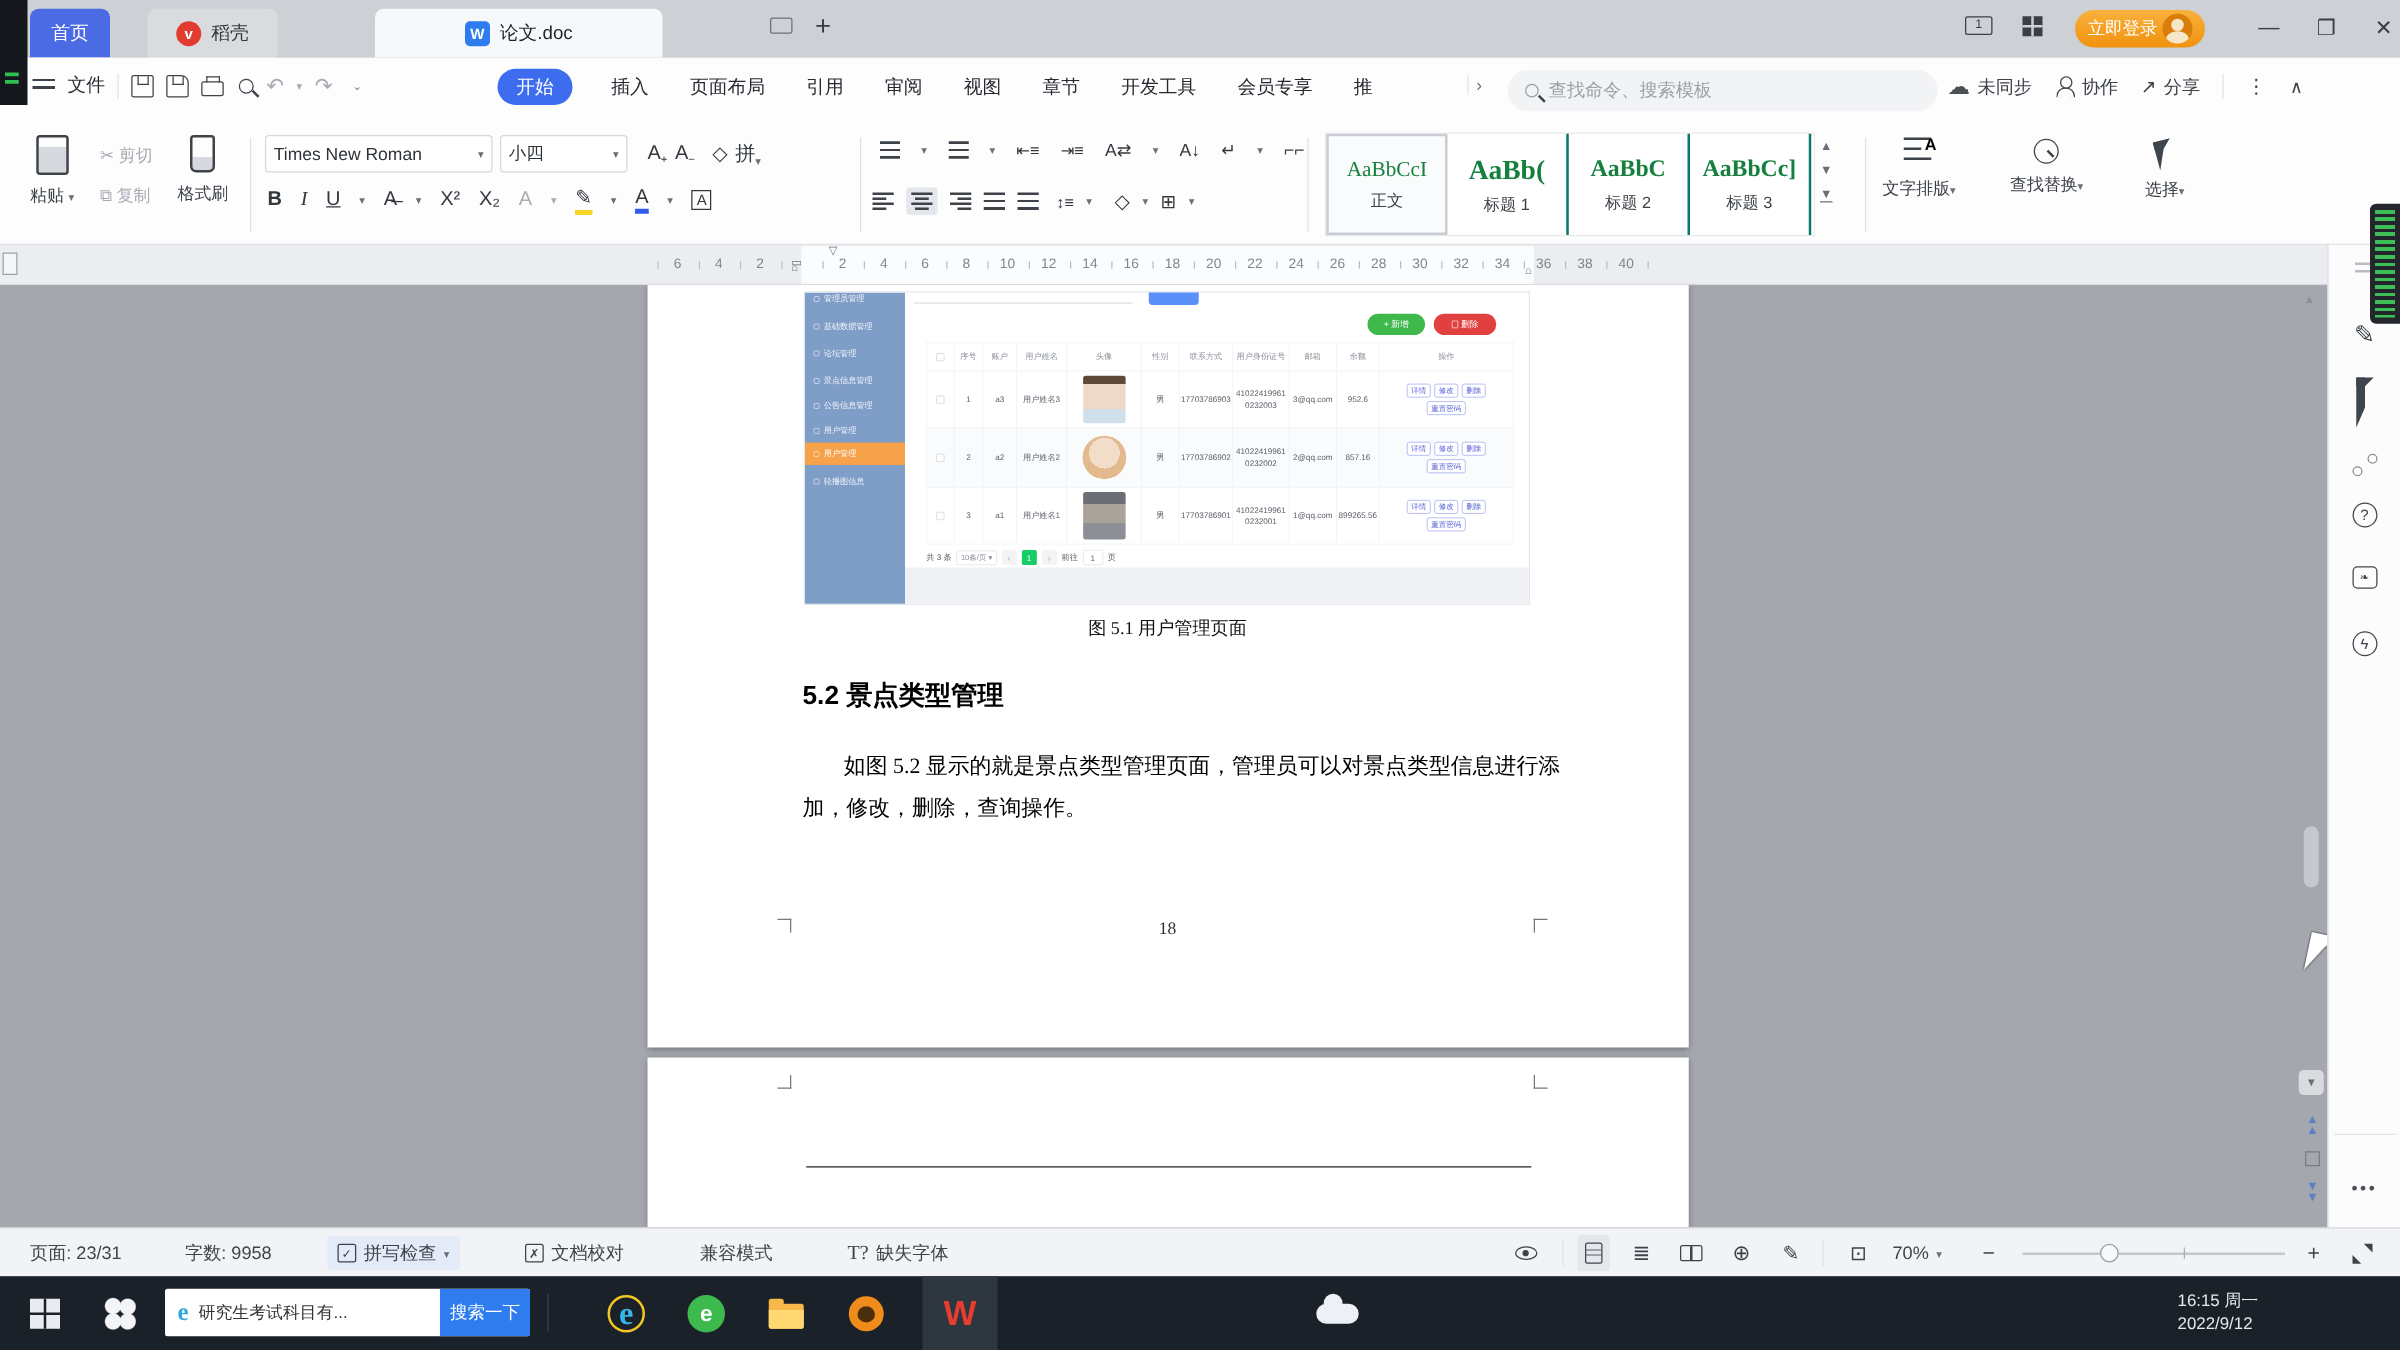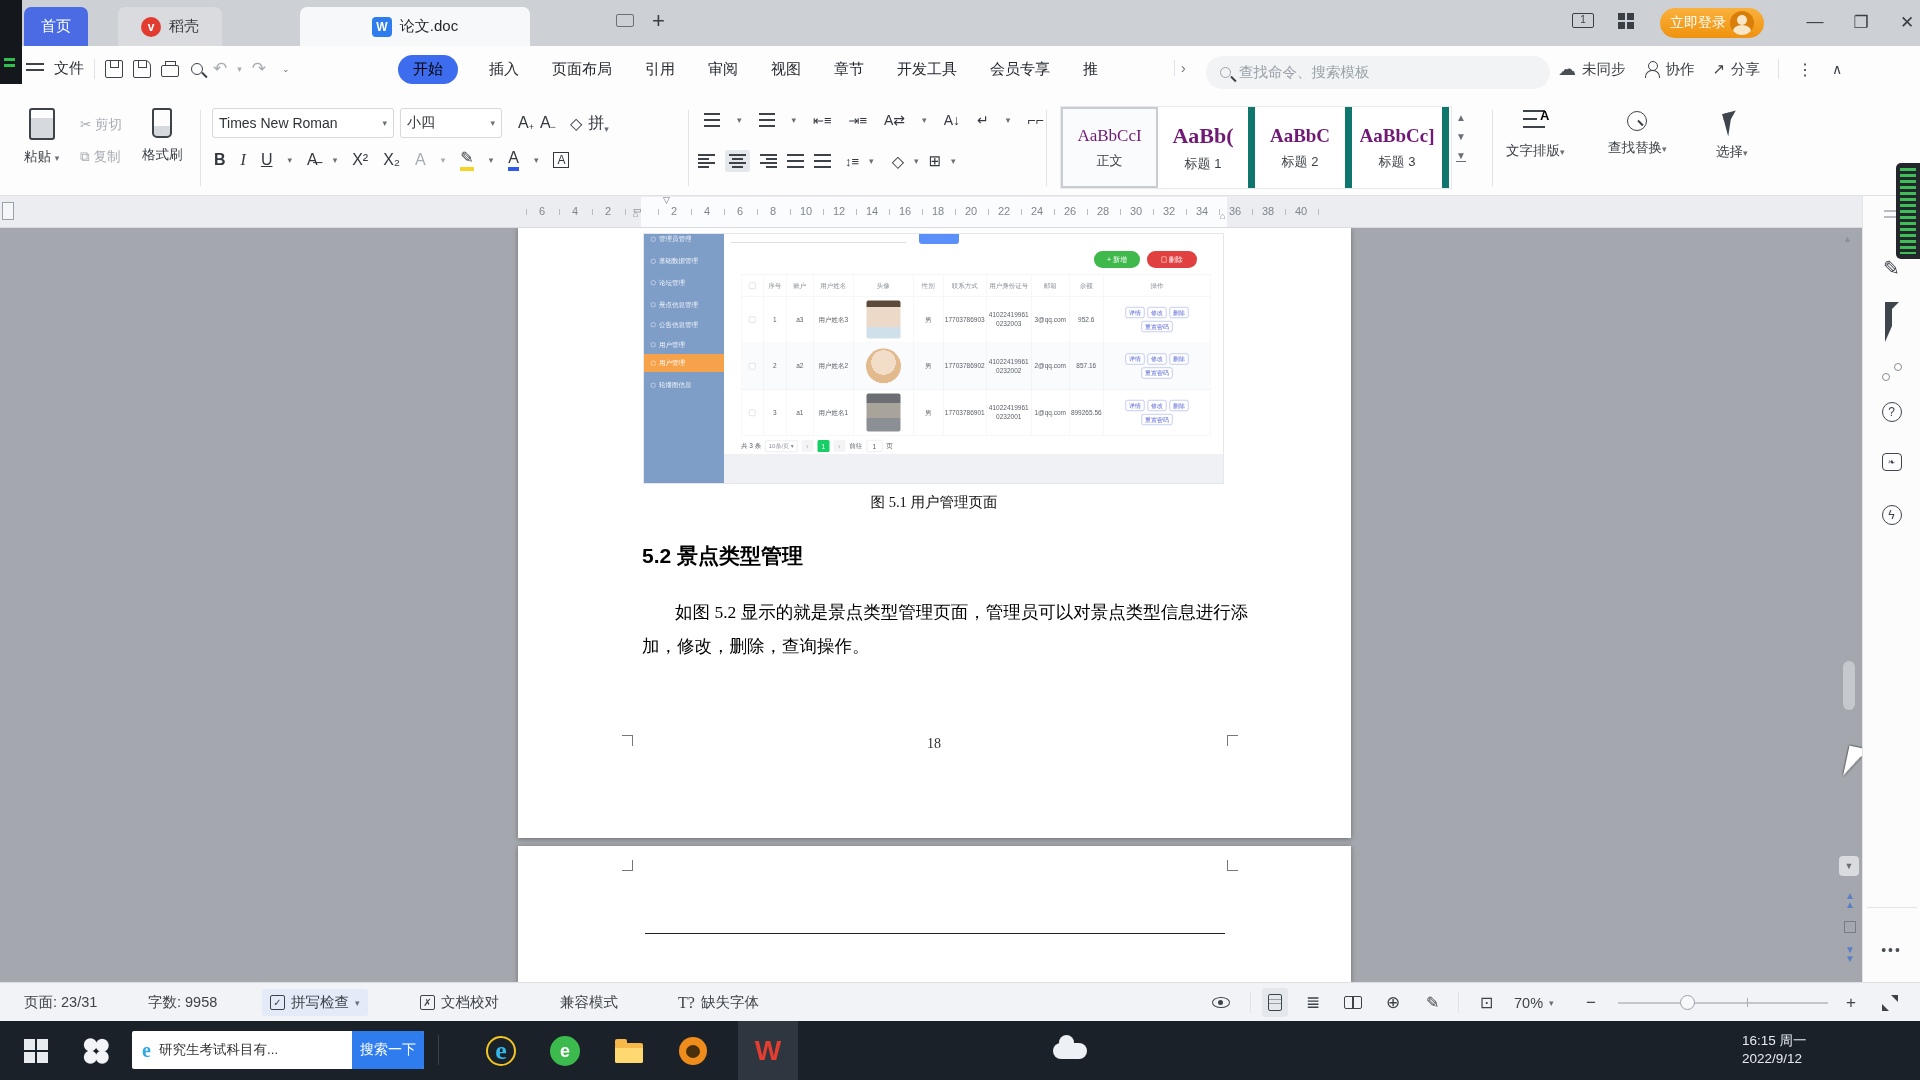--- a/index.html
+++ b/index.html
@@ -17,37 +17,37 @@
   .mini-logo { width:20px; height:20px; border-radius:4px; display:inline-flex; align-items:center; justify-content:center; color:#fff; font-size:12px; font-weight:bold; }
   .winbtn { position:absolute; top:12px; font-size:17px; color:#3A3F46; width:26px; text-align:center; }
   .login-pill { position:absolute; left:1660px; top:8px; width:104px; height:30px; border-radius:15px; background:linear-gradient(#F9B13C,#F0920E); color:#fff; font-size:14px; display:flex; align-items:center; justify-content:center; gap:4px; }
   .login-av { width:24px; height:24px; border-radius:50%; background:#D97E08; position:relative; overflow:hidden; }
   .login-av::before { content:""; position:absolute; left:7px; top:4px; width:10px; height:10px; border-radius:50%; background:#F7E6C8; }
   .login-av::after { content:""; position:absolute; left:3px; top:14px; width:18px; height:12px; border-radius:50%; background:#F7E6C8; }
 
   
   .menubar { position:absolute; left:0; top:46px; width:1920px; height:54px; background:#FDFDFE; }
   .mtab { font-size:15px; color:#262A30; padding:5px 2px; }
-  .mtab.active { background:#3D6DEE; color:#000000; border-radius:16px; padding:5px 15px; }
+  .mtab.active { background:#3D6DEE; color:#ffffff; border-radius:16px; padding:5px 15px; }
   .qicon { font-size:17px; color:#4A4F56; }
   .disabled { color:#A7ACB2 !important; }
   .searchbox { position:absolute; left:1206px; top:10px; width:344px; height:33px; background:#F1F3F5; border-radius:17px; display:flex; align-items:center; gap:8px; padding-left:14px; color:#9AA1A9; font-size:14.5px; }
   .vline { width:1px; background:#DFE2E6; }
 
   
   .toolbar { position:absolute; left:0; top:100px; width:1920px; height:96px; background:#FDFDFE; border-bottom:1px solid #E0E2E6; }
   .tlabel { font-size:13.5px; color:#3A3F45; }
   .combo { height:30px; border:1px solid #D5D8DC; border-radius:3px; background:#fff; display:flex; align-items:center; justify-content:space-between; padding:0 6px; font-size:14px; color:#2E3338; }
   .caret { font-size:9px; color:#6A7077; }
   .fbtn { font-size:16px; color:#33383E; display:flex; align-items:flex-end; }
   .sel { background:#E4E8EC; border-radius:3px; }
   .gallery { position:absolute; left:1060px; top:6px; width:392px; height:83px; border:1px solid #E7E9EC; display:flex; background:#fff; }
-  .gitem { width:97px; border-right:7px solid #0f766e; display:flex; flex-direction:column; align-items:center; justify-content:center; gap:6px; }
+  .gitem { width:97px; border-right:2px solid #0f766e; display:flex; flex-direction:column; align-items:center; justify-content:center; gap:6px; }
   .gitem.selected { border:2px solid #C9CDD2; background:#FAFBFC; }
-  .gsample { font-family:"Liberation Serif",serif; font-size:17px; color:#701a75; white-space:nowrap; overflow:hidden; max-width:92px; }
+  .gsample { font-family:"Liberation Serif",serif; font-size:17px; color:#15803d; white-space:nowrap; overflow:hidden; max-width:92px; }
   .gname { font-size:13px; color:#3A3F45; }
   .bigtool { position:absolute; top:8px; display:flex; flex-direction:column; align-items:center; gap:8px; }
   
   .i-lines { width:18px; height:14px; background:repeating-linear-gradient(180deg,#3E4349 0 2px,transparent 2px 6px); }
   .i-floppy { width:18px; height:18px; border:1.6px solid #3E4349; border-radius:2px; position:relative; }
   .i-floppy::before { content:""; position:absolute; left:4px; top:0; width:7px; height:6px; border:1.6px solid #3E4349; border-top:none; }
   .i-printer { width:18px; height:12px; border:1.6px solid #3E4349; border-radius:2px; position:relative; margin-top:5px; }
   .i-printer::before { content:""; position:absolute; left:3px; top:-5px; width:9px; height:4px; border:1.6px solid #3E4349; border-bottom:none; }
   .i-mag { width:12px; height:12px; border:1.8px solid #3E4349; border-radius:50%; position:relative; }
   .i-mag::after { content:""; position:absolute; left:9px; top:10px; width:7px; height:1.8px; background:#3E4349; transform:rotate(45deg); }

